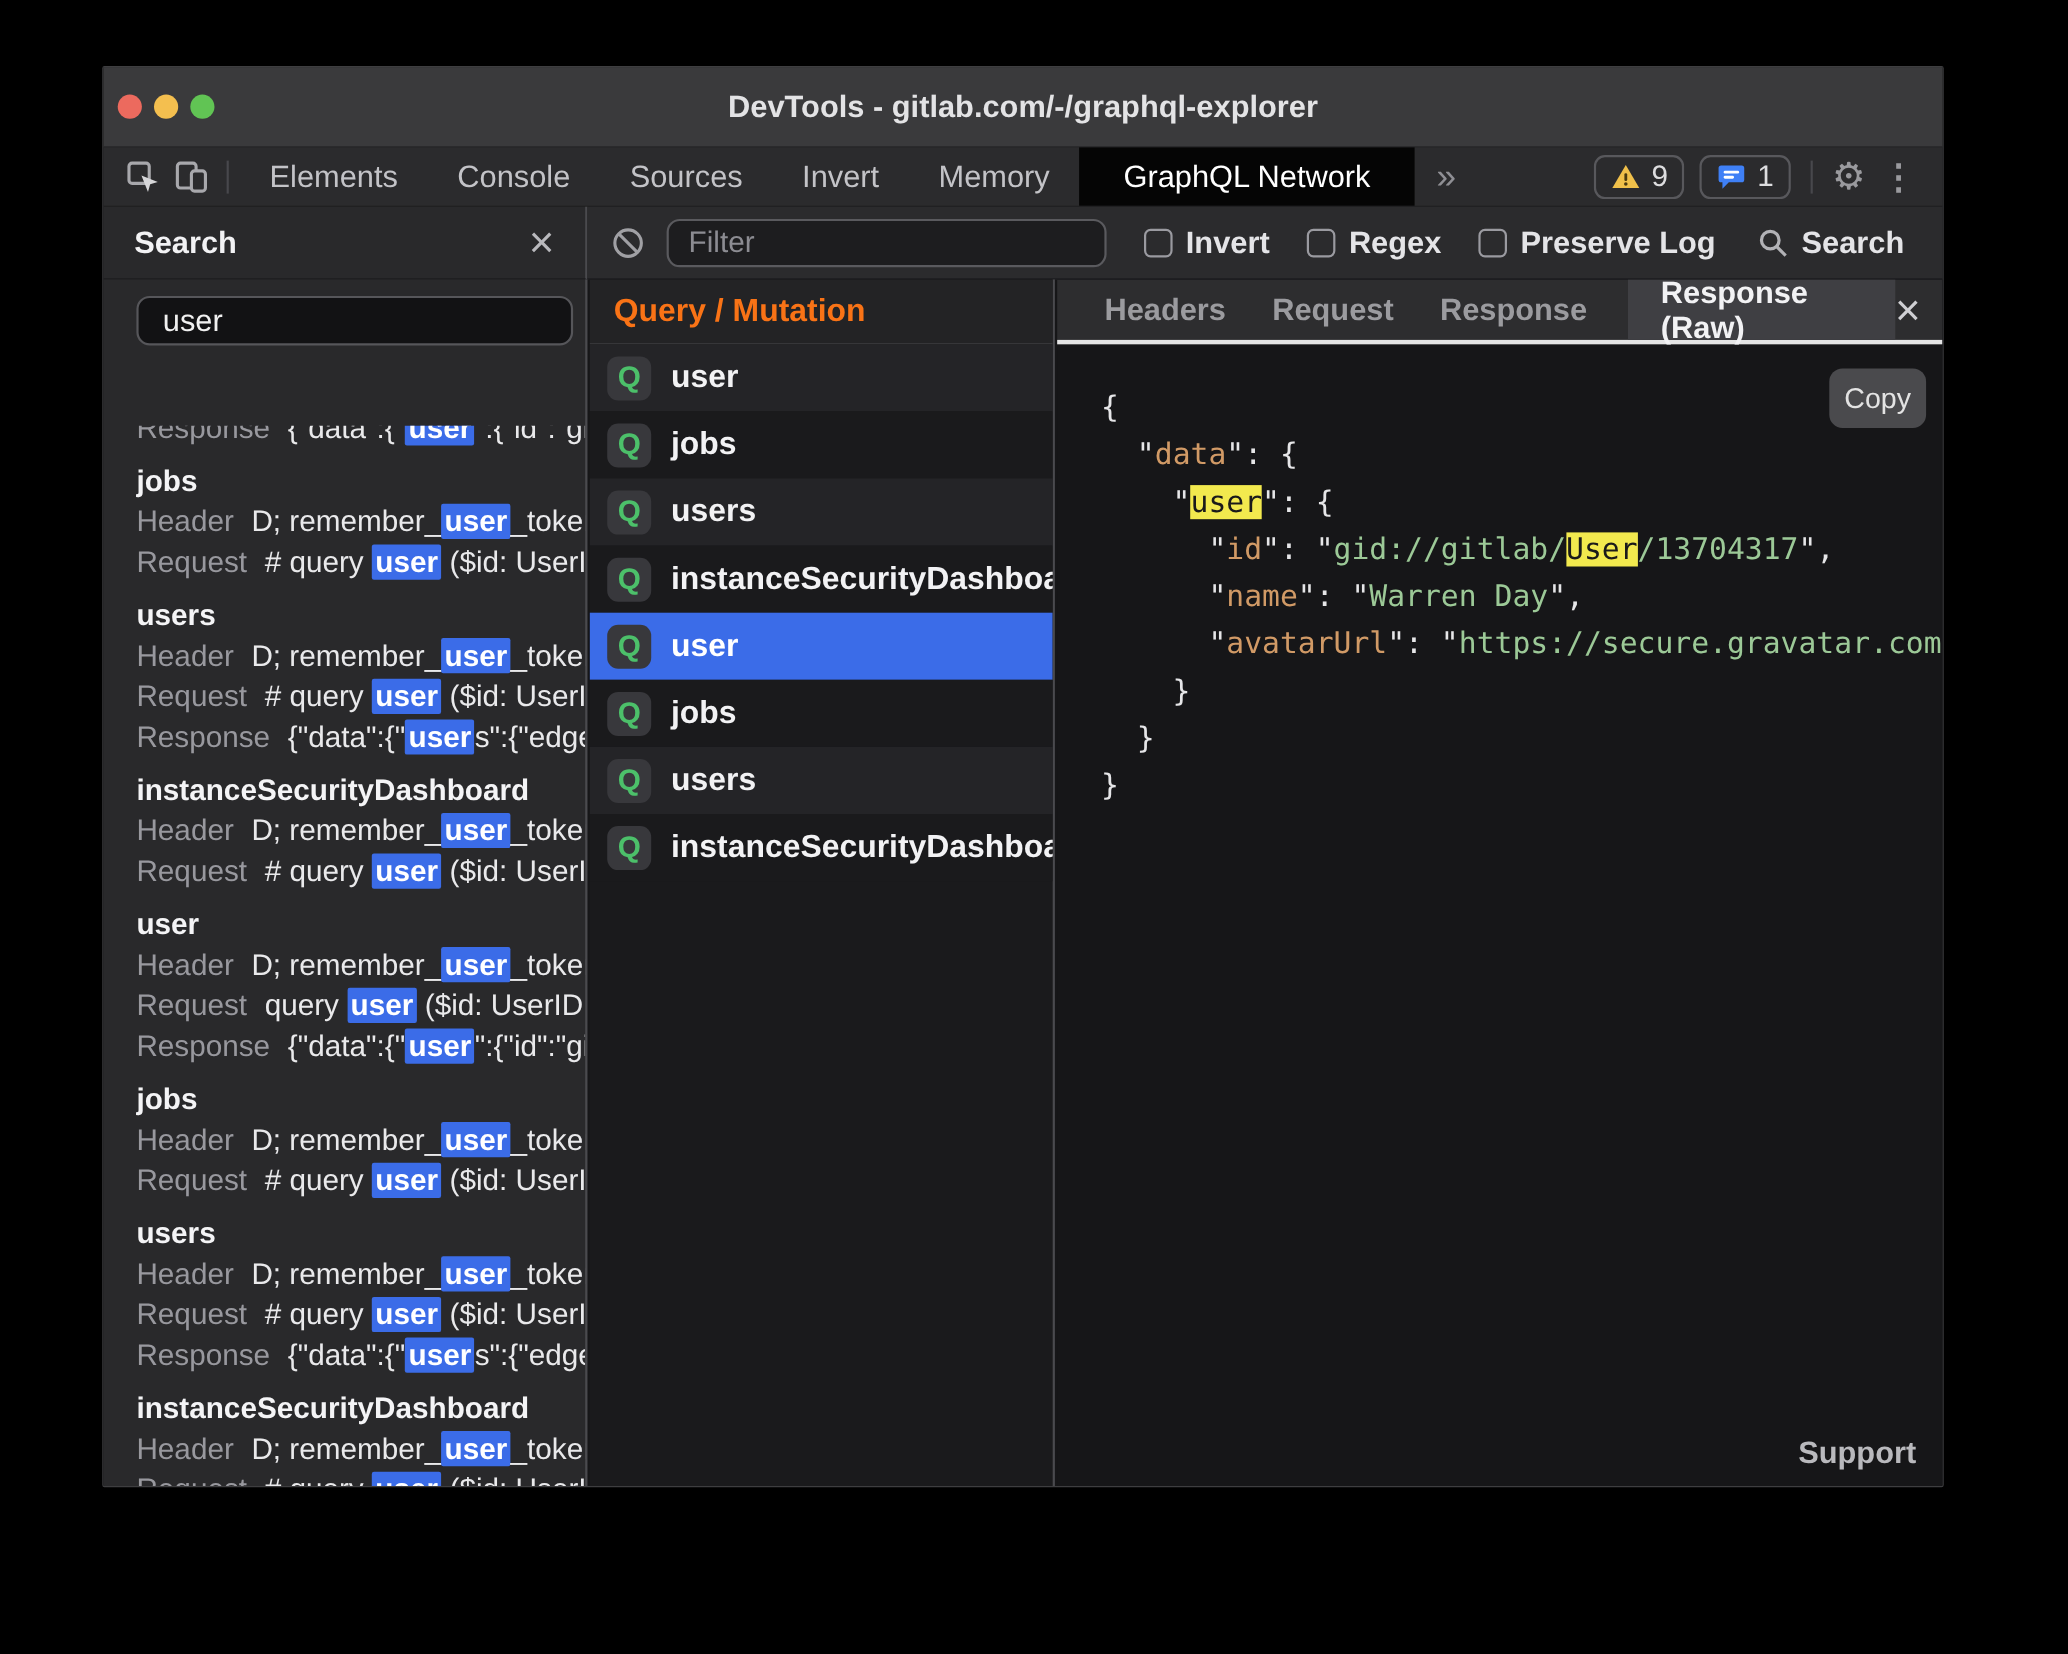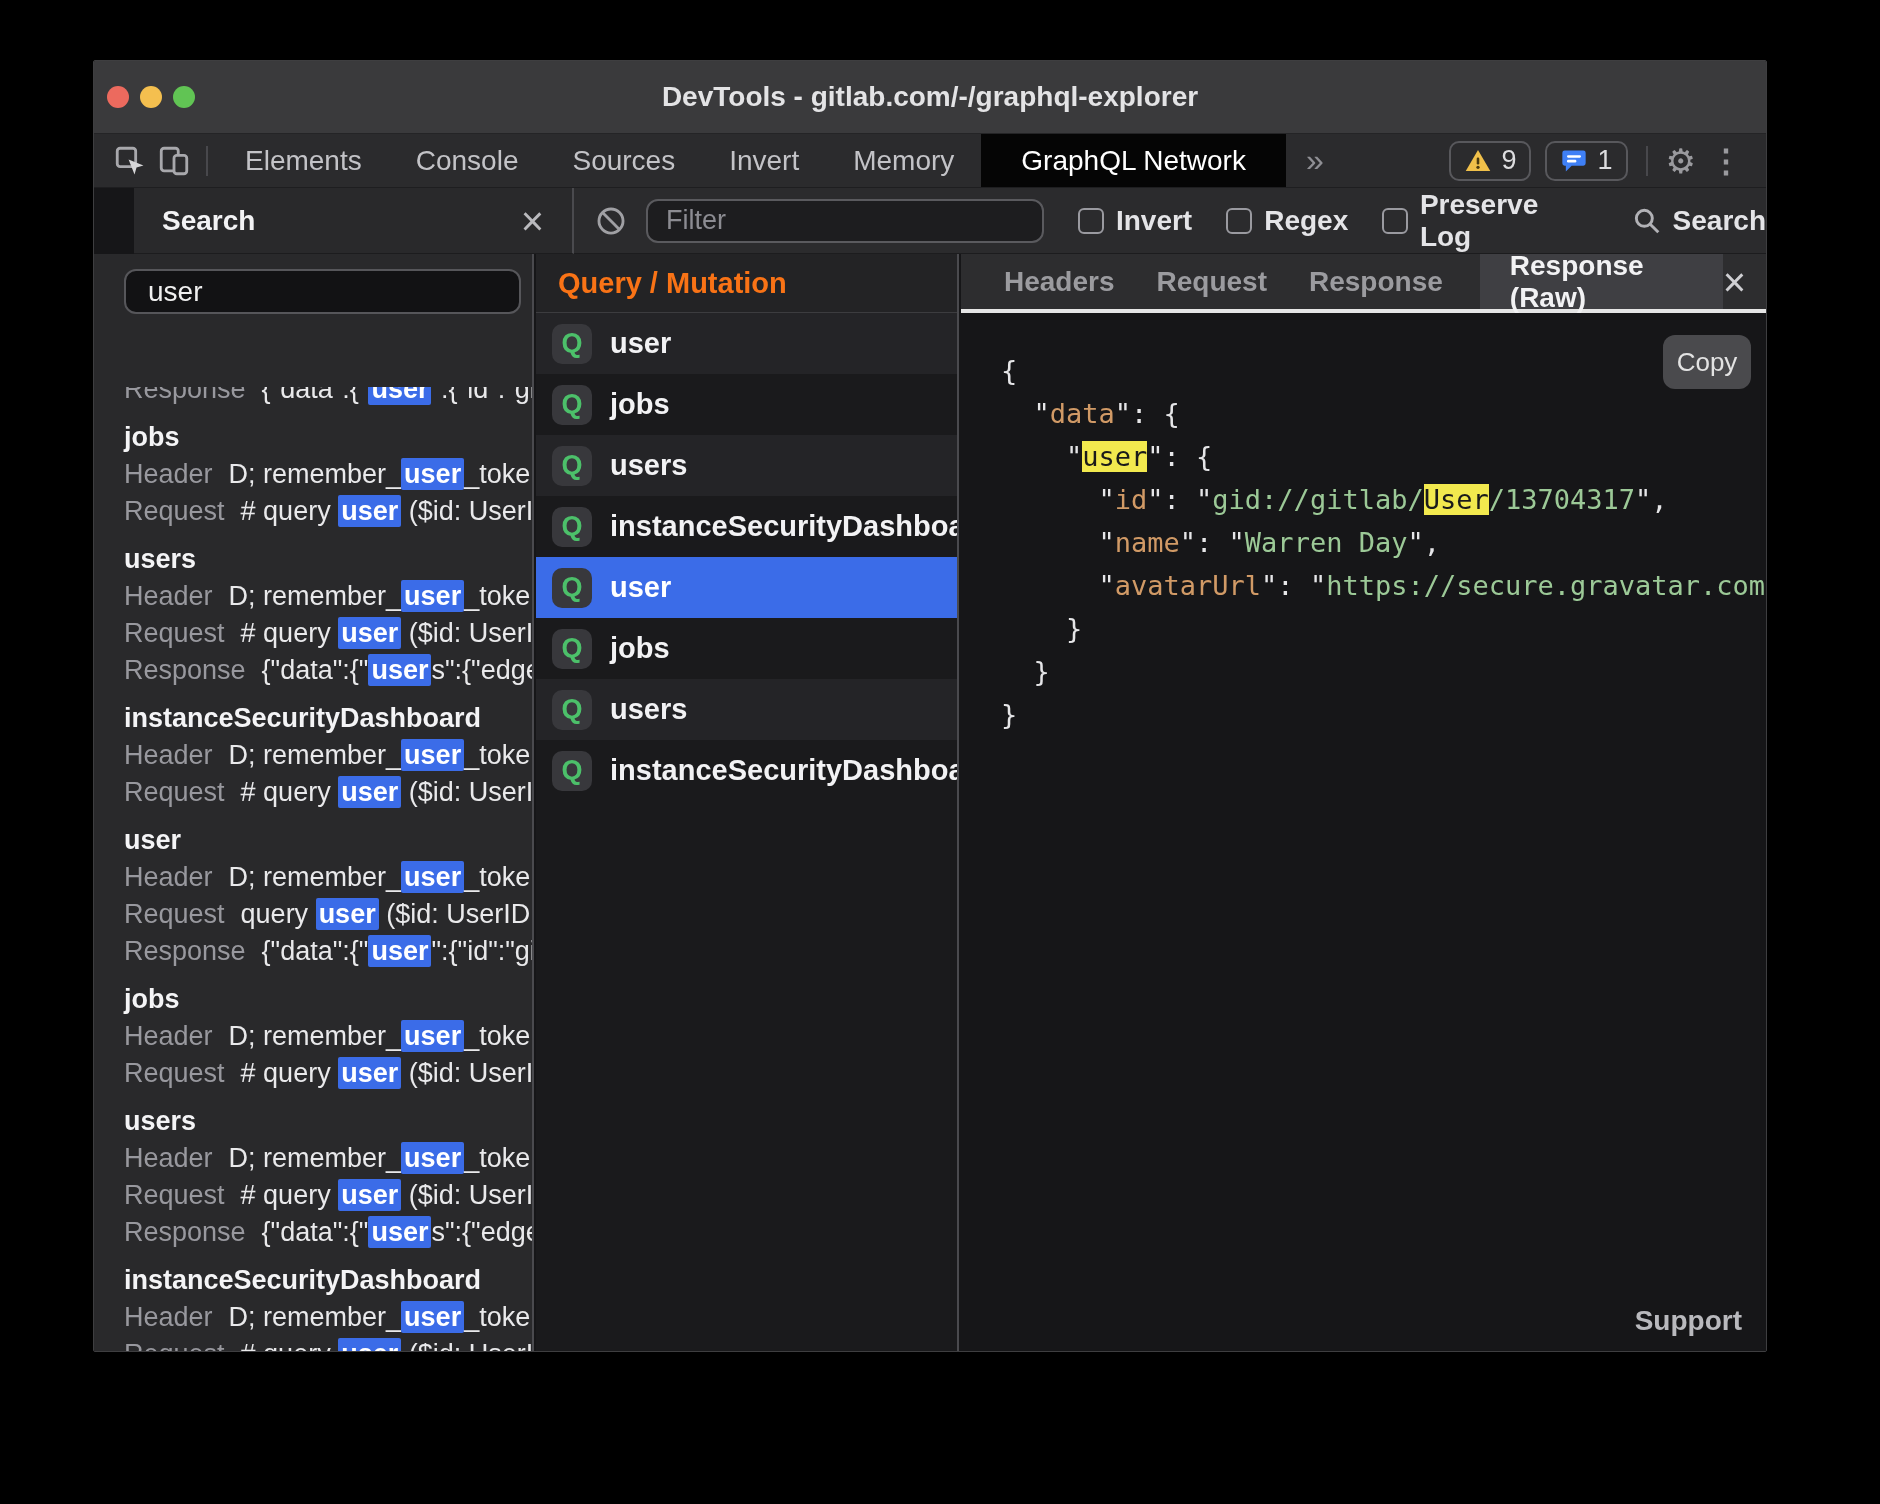--- a/index.html
+++ b/index.html
@@ -23,21 +23,21 @@
   .tab{display:flex;align-items:center;padding:0 27px;height:100%;font-size:28px;color:#c3c3c7;cursor:default;}
   .tab.gql{background:#050505;color:#ffffff;padding:0 40px;}
   .more{color:#8f8f94;font-size:32px;padding:0 20px;}
   .tb-right{margin-left:auto;display:flex;align-items:center;gap:14px;padding-right:24px;}
   .badge{display:flex;align-items:center;gap:9px;border:2px solid #58585c;border-radius:10px;height:40px;
          padding:0 13px;color:#dddddf;font-size:27px;box-sizing:border-box;}
   .vdiv2{width:2px;height:30px;background:#48484c;margin:0 4px;}
   .gear{font-size:34px;color:#9a9a9e;line-height:1;}
   .dots{font-size:32px;color:#9a9a9e;font-weight:bold;line-height:1;}
   
-  .band{position:absolute;left:0;top:127px;width:100%;height:66px;display:flex;box-sizing:border-box;padding-left:40px;}
+  .band{position:absolute;left:0;top:127px;width:100%;height:66px;display:flex;box-sizing:border-box;}
   .search-head{width:440px;flex:0 0 auto;background:#29292b;border-right:2px solid #4a4a4e;border-bottom:1px solid #1c1c1e;
                display:flex;align-items:center;padding:0 28px;box-sizing:border-box;}
   .search-head .t{font-size:28px;font-weight:bold;color:#f2f2f4;}
   .close-x{margin-left:auto;font-size:40px;color:#b9b9bd;line-height:1;cursor:default;}
   .filter-controls{flex:1;background:#2b2b2d;border-bottom:1px solid #1c1c1e;display:flex;align-items:center;box-sizing:border-box;}
   .block-icon{margin-left:20px;flex:0 0 auto;display:flex;}
   .filter-input{margin-left:18px;width:400px;height:44px;background:#1d1d1f;border:2px solid #5a5a5e;border-radius:12px;
                 color:#3b82f6;font-size:27px;padding:0 0 0 18px;outline:none;box-sizing:border-box;font-family:"Liberation Sans",sans-serif;}
   .filter-input::placeholder{color:#8c8c92;}
   .check{display:flex;align-items:center;gap:12px;margin-left:34px;}

